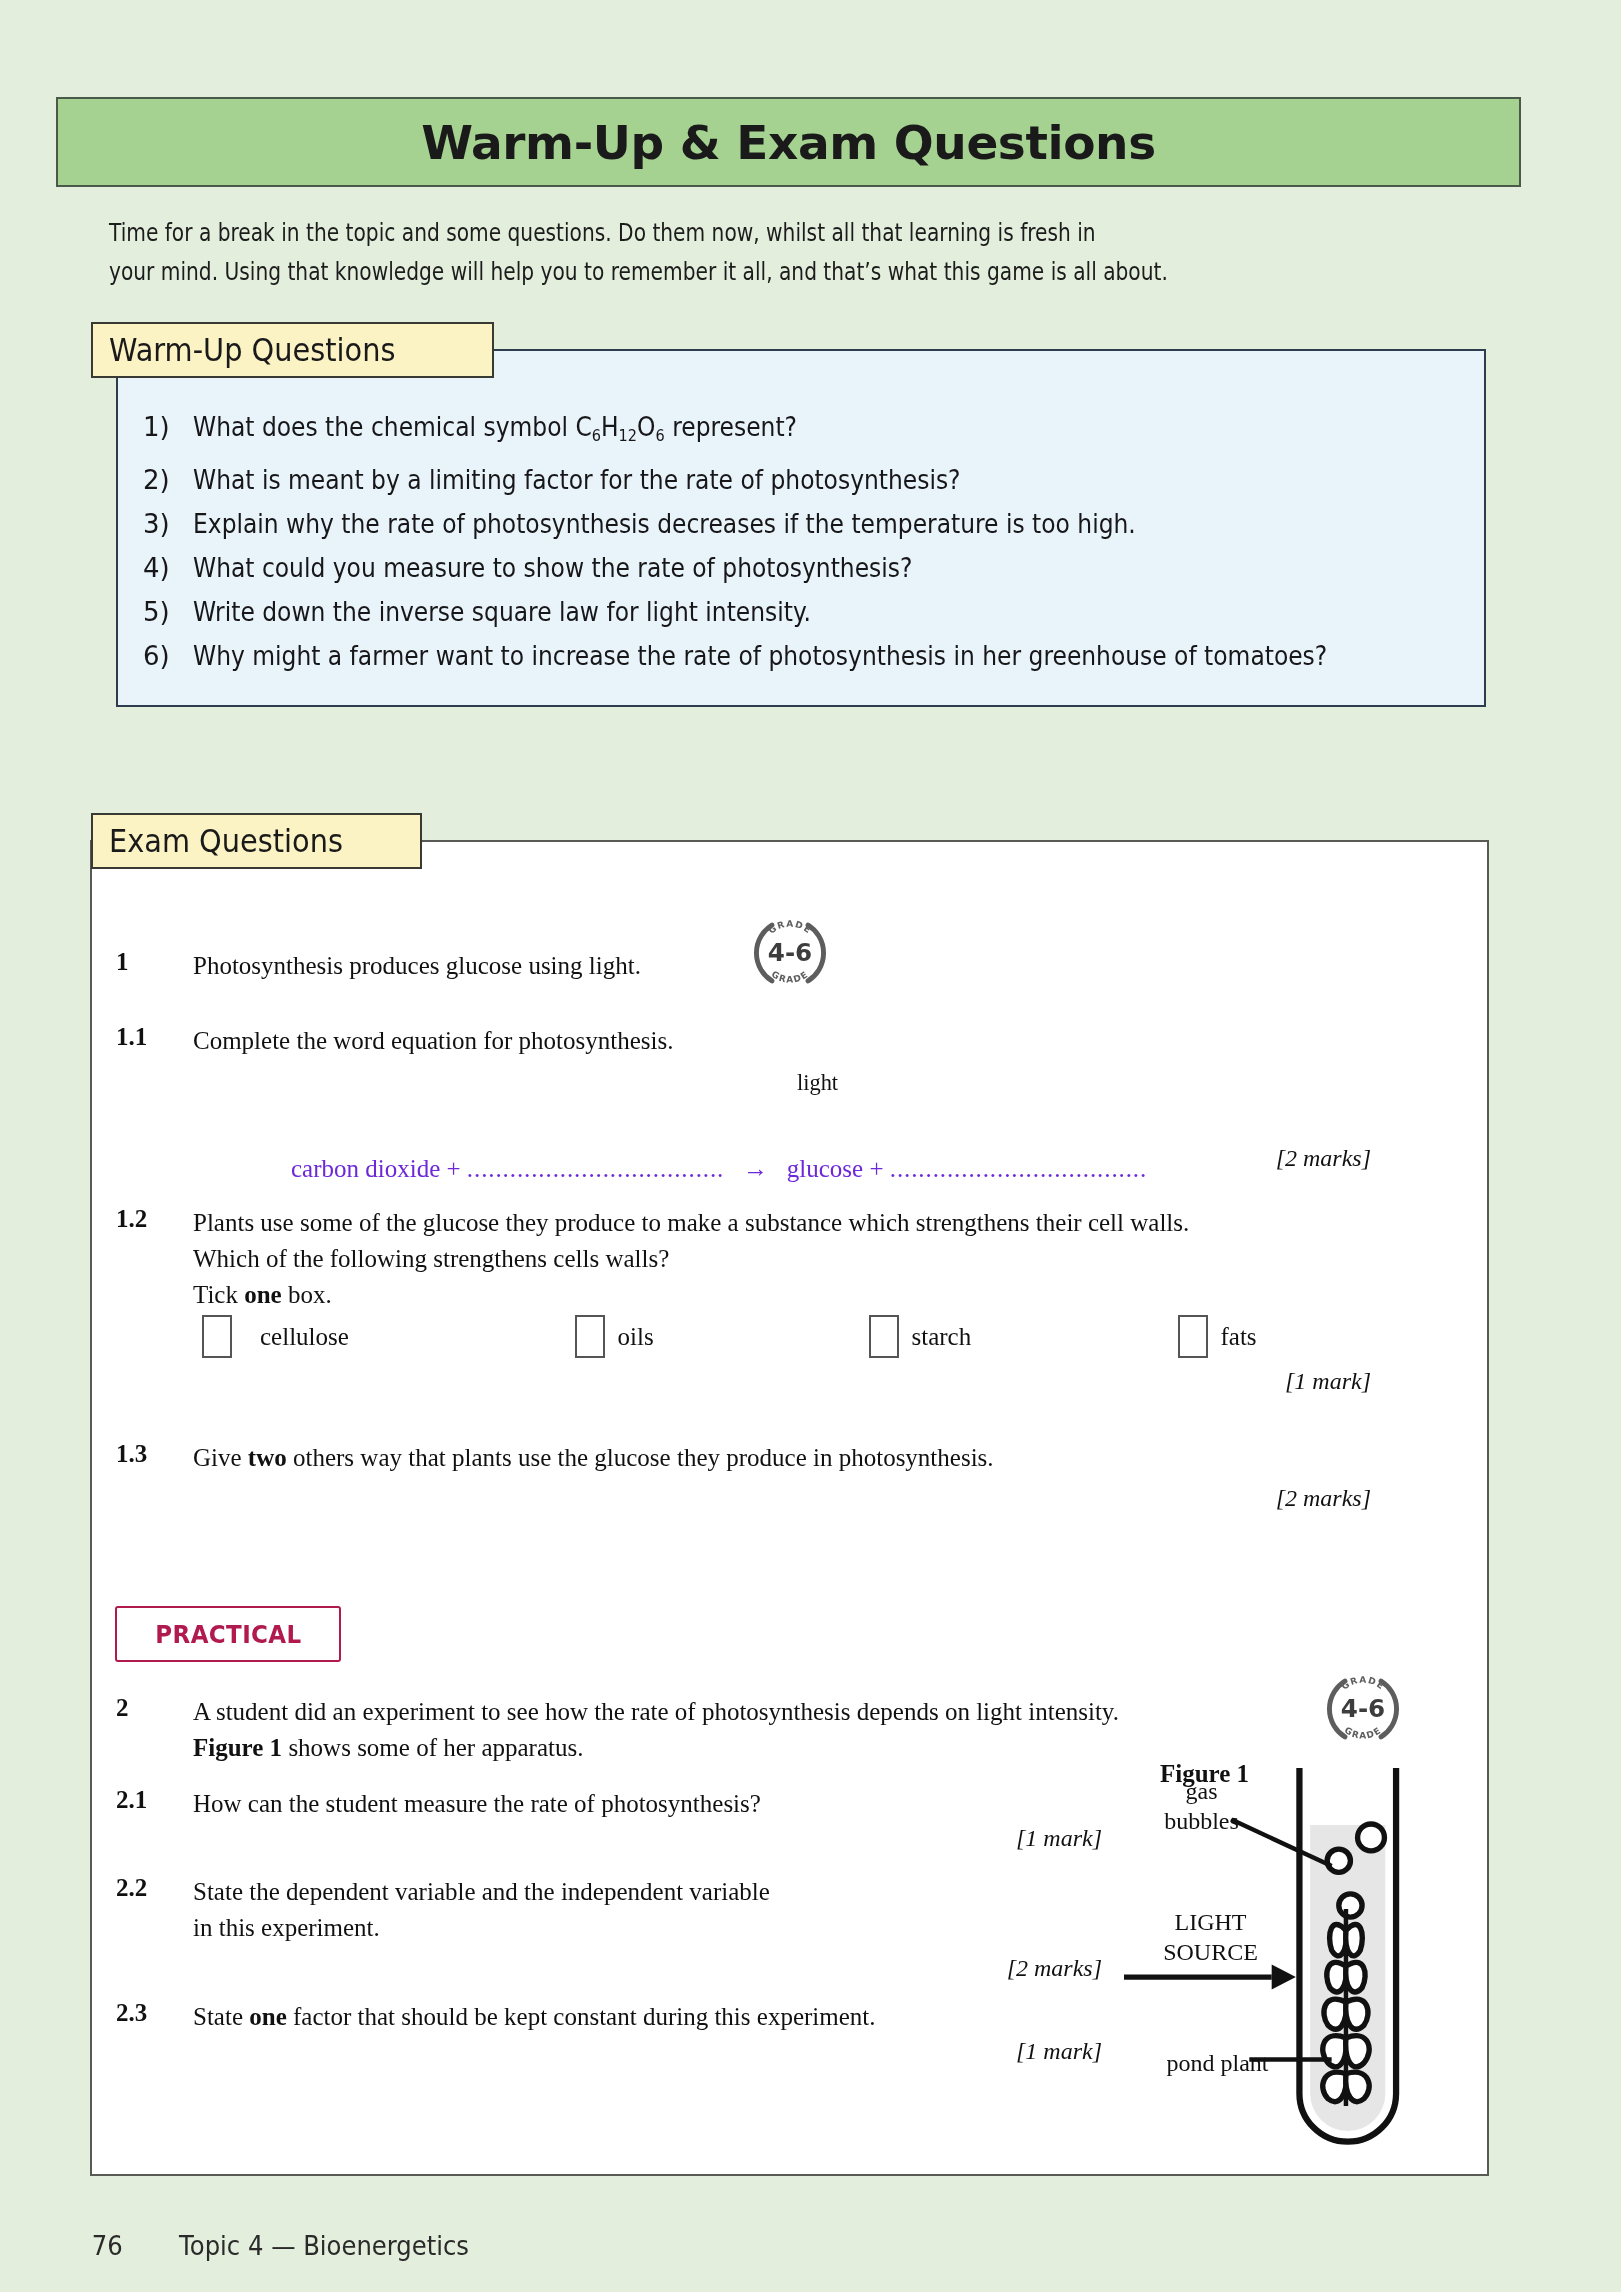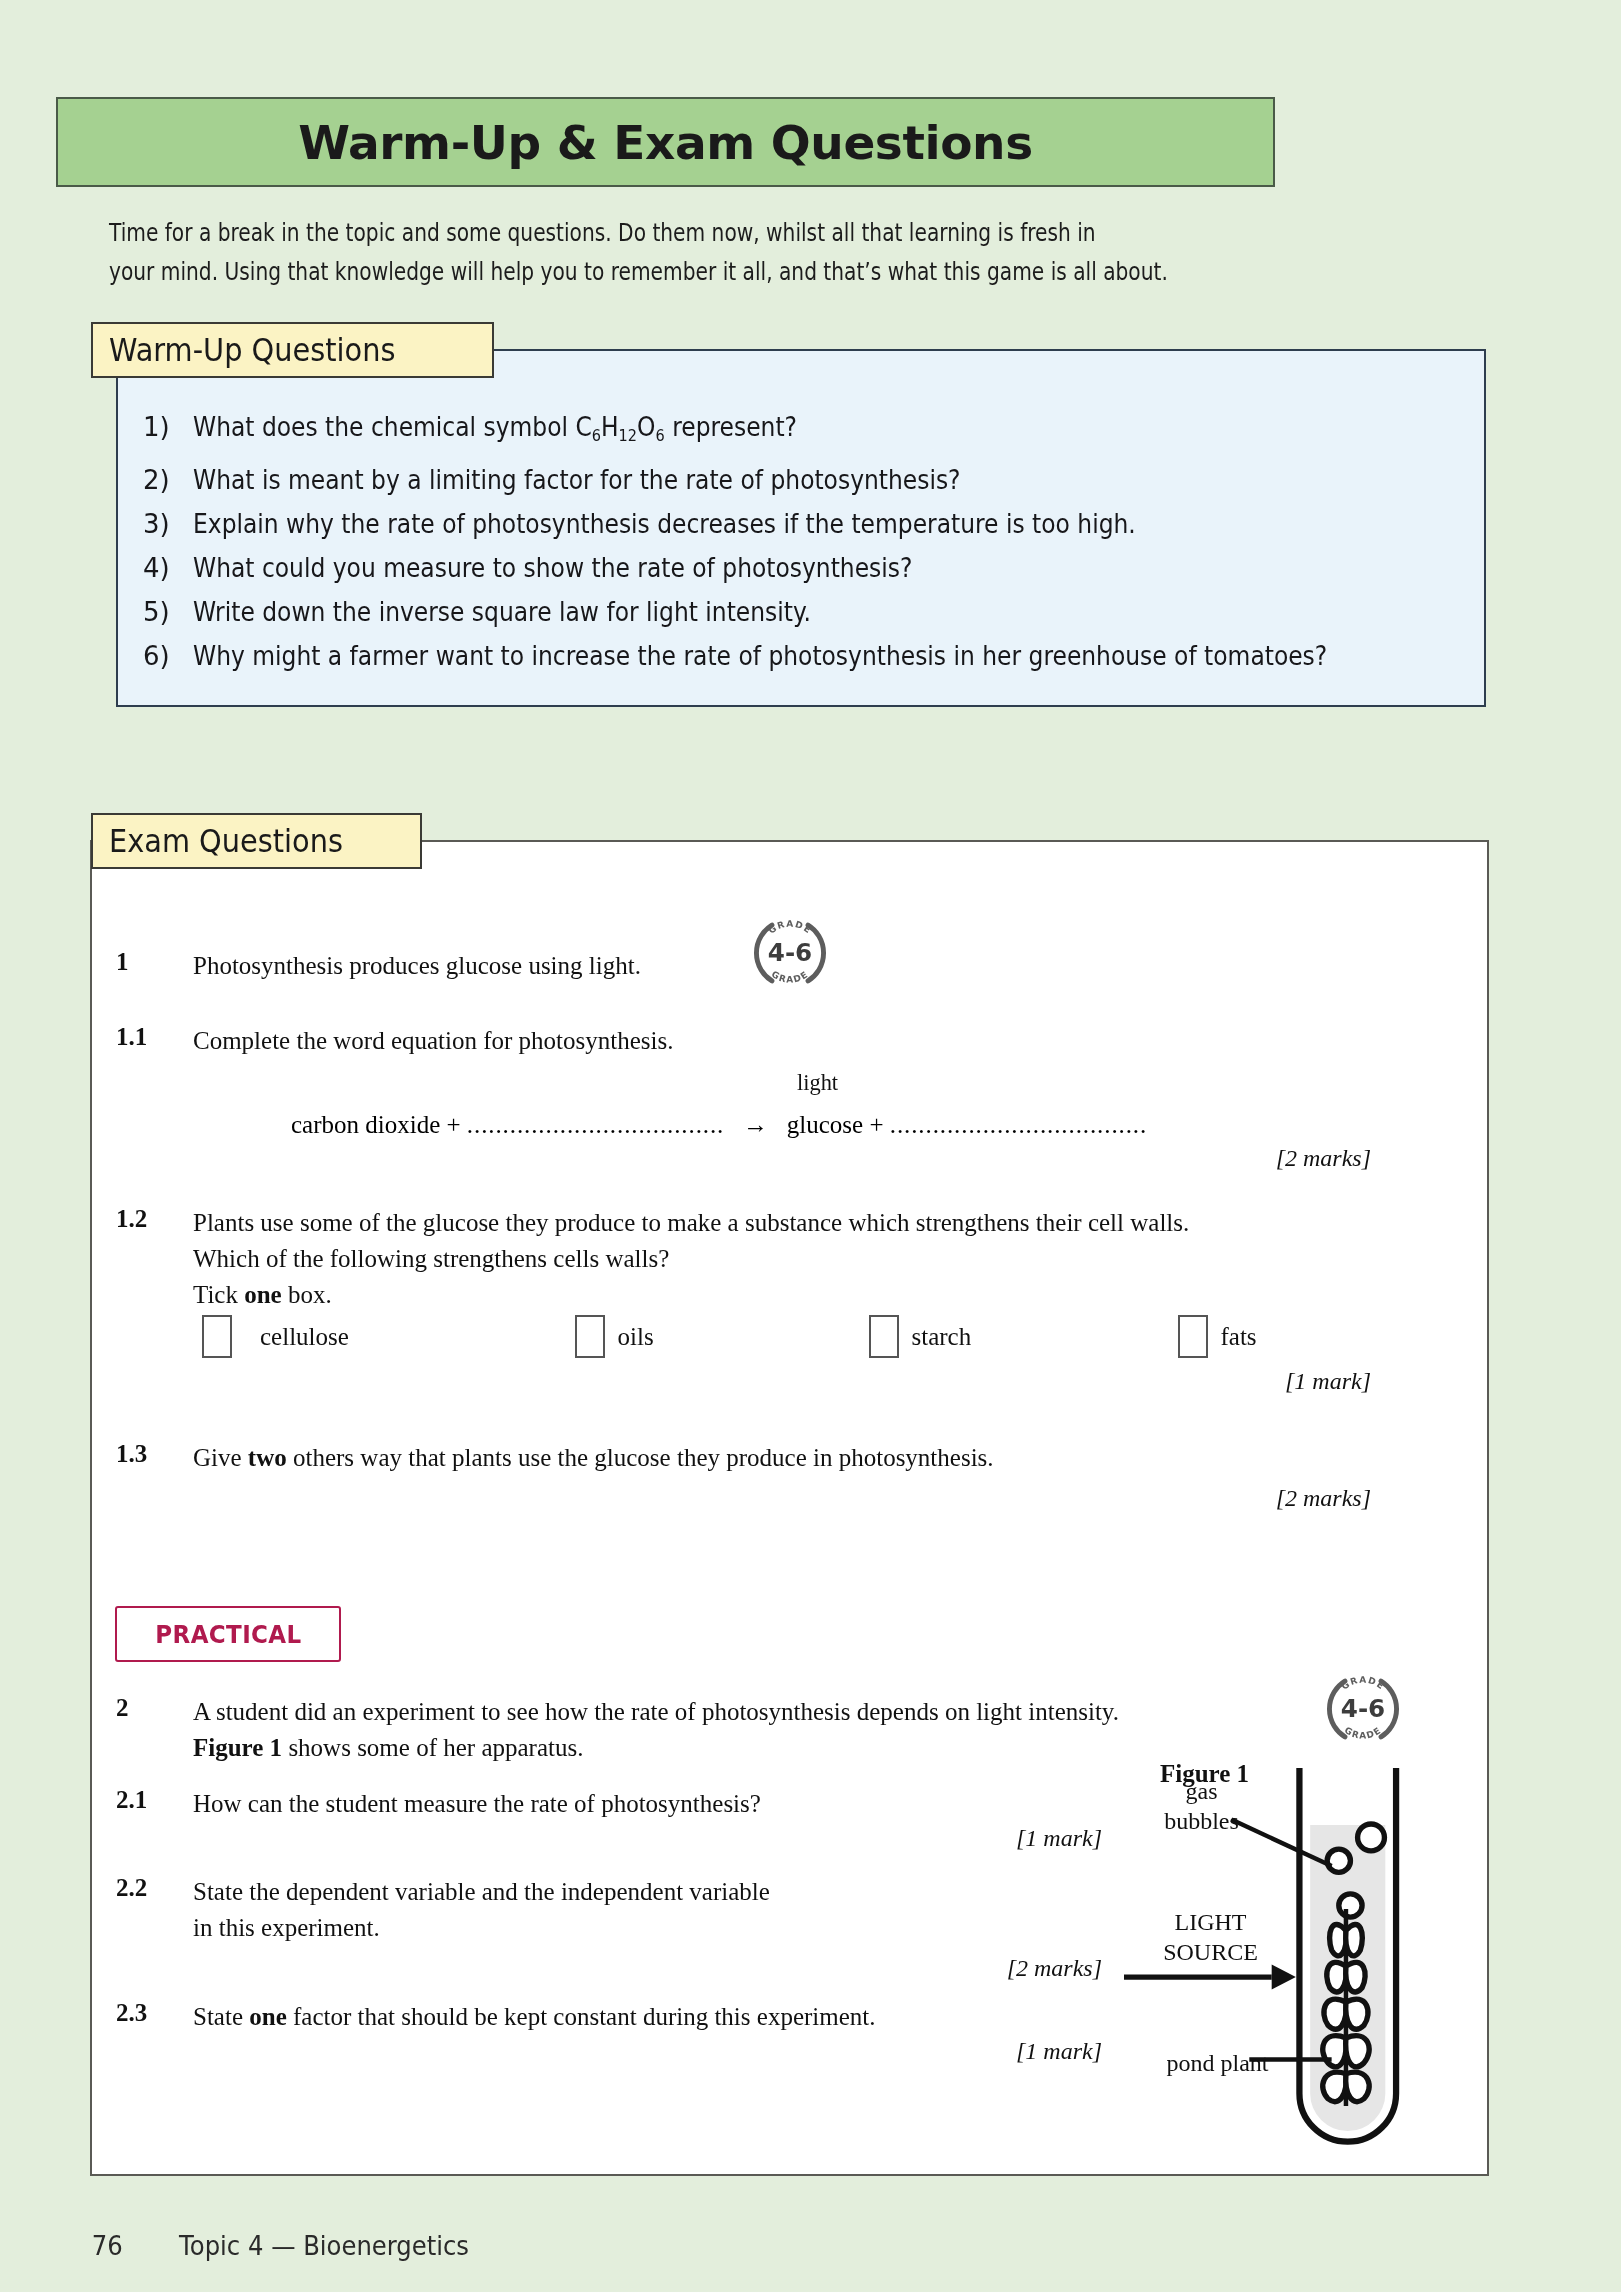--- a/index.html
+++ b/index.html
@@ -13,21 +13,21 @@
     font-family: "Liberation Sans", sans-serif;
     position: relative;
     overflow: hidden;
   }
 
   
   .title-banner {
     position: absolute;
     left: 56px;
     top: 97px;
-    width: 1219px;
+    width: 1465px;
     height: 90px;
     background: #a5d191;
     border: 2.7px solid #4a5a48;
     box-sizing: border-box;
     display: flex;
     align-items: center;
     justify-content: center;
   }
   .title-banner .title-text {
     font-family: "DejaVu Sans", sans-serif;
@@ -152,22 +152,23 @@
     width: 82px;
     height: 82px;
   }
   .grade-badge svg { display: block; }
 
   
   .equation {
     position: absolute;
     font-family: "Liberation Serif", serif;
     font-size: 25px;
-    color: #000000;
+    color: #6d28d9;
     white-space: nowrap;
+    margin-top: 44px;
   }
   .eq-dots { letter-spacing: 0.9px; }
   .eq-light {
     position: absolute;
     font-family: "Liberation Serif", serif;
     font-size: 22.4px;
     color: #111;
   }
 
   

